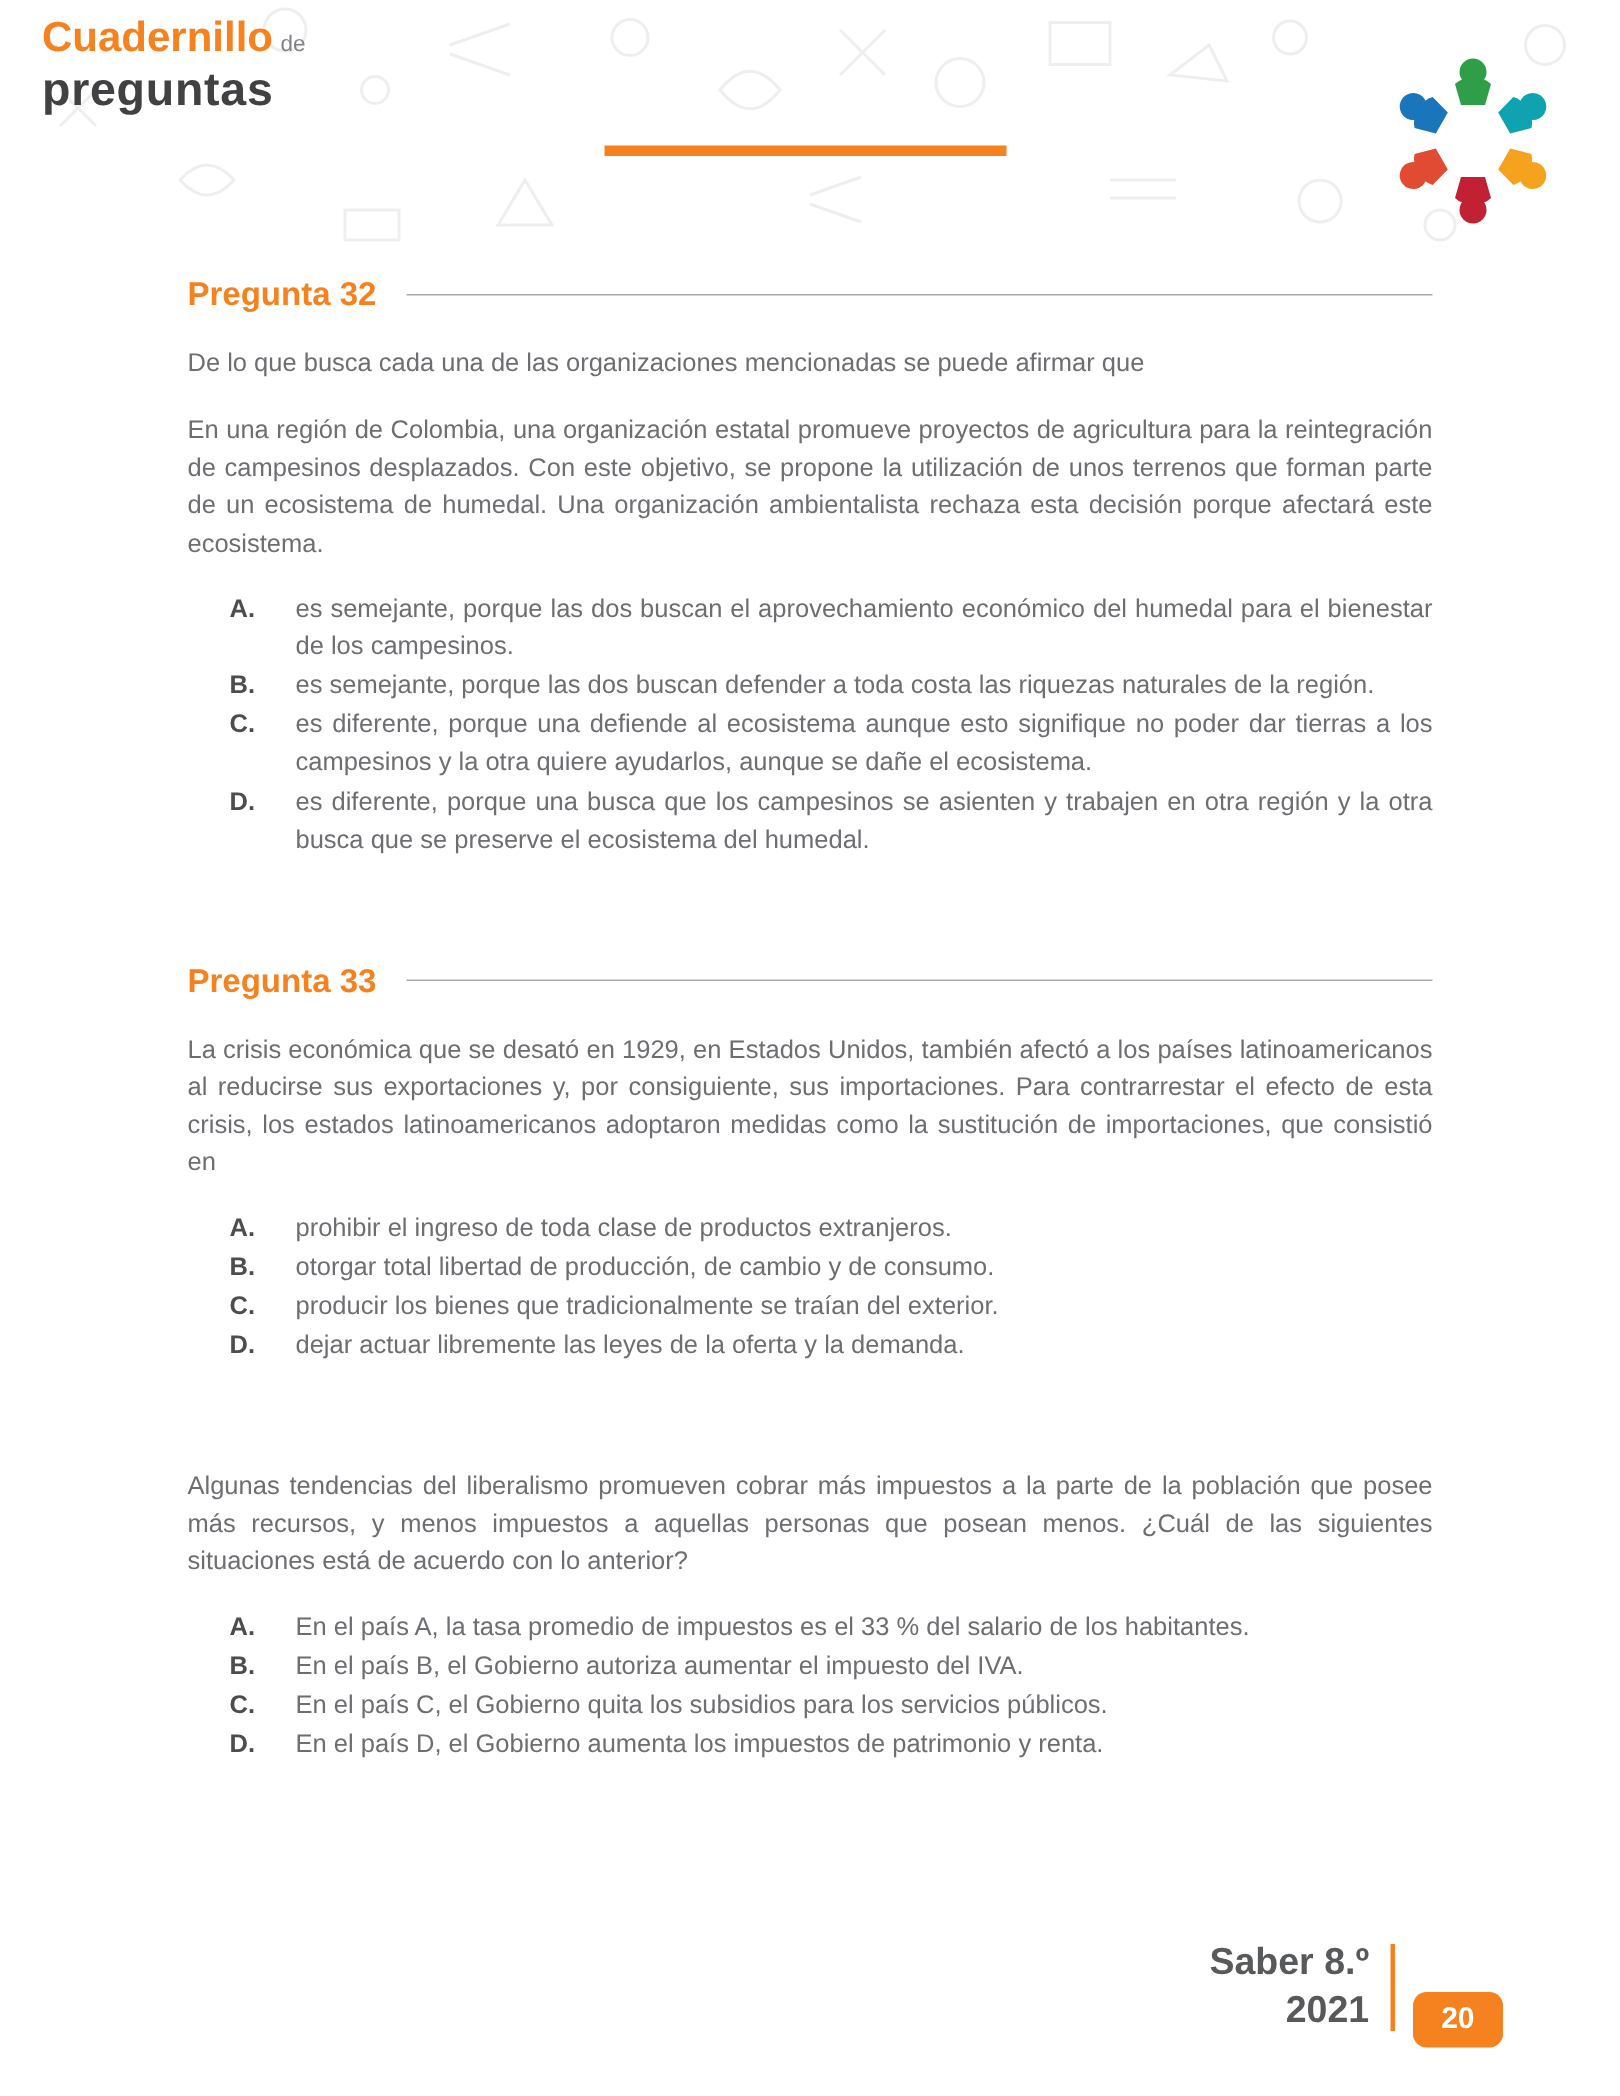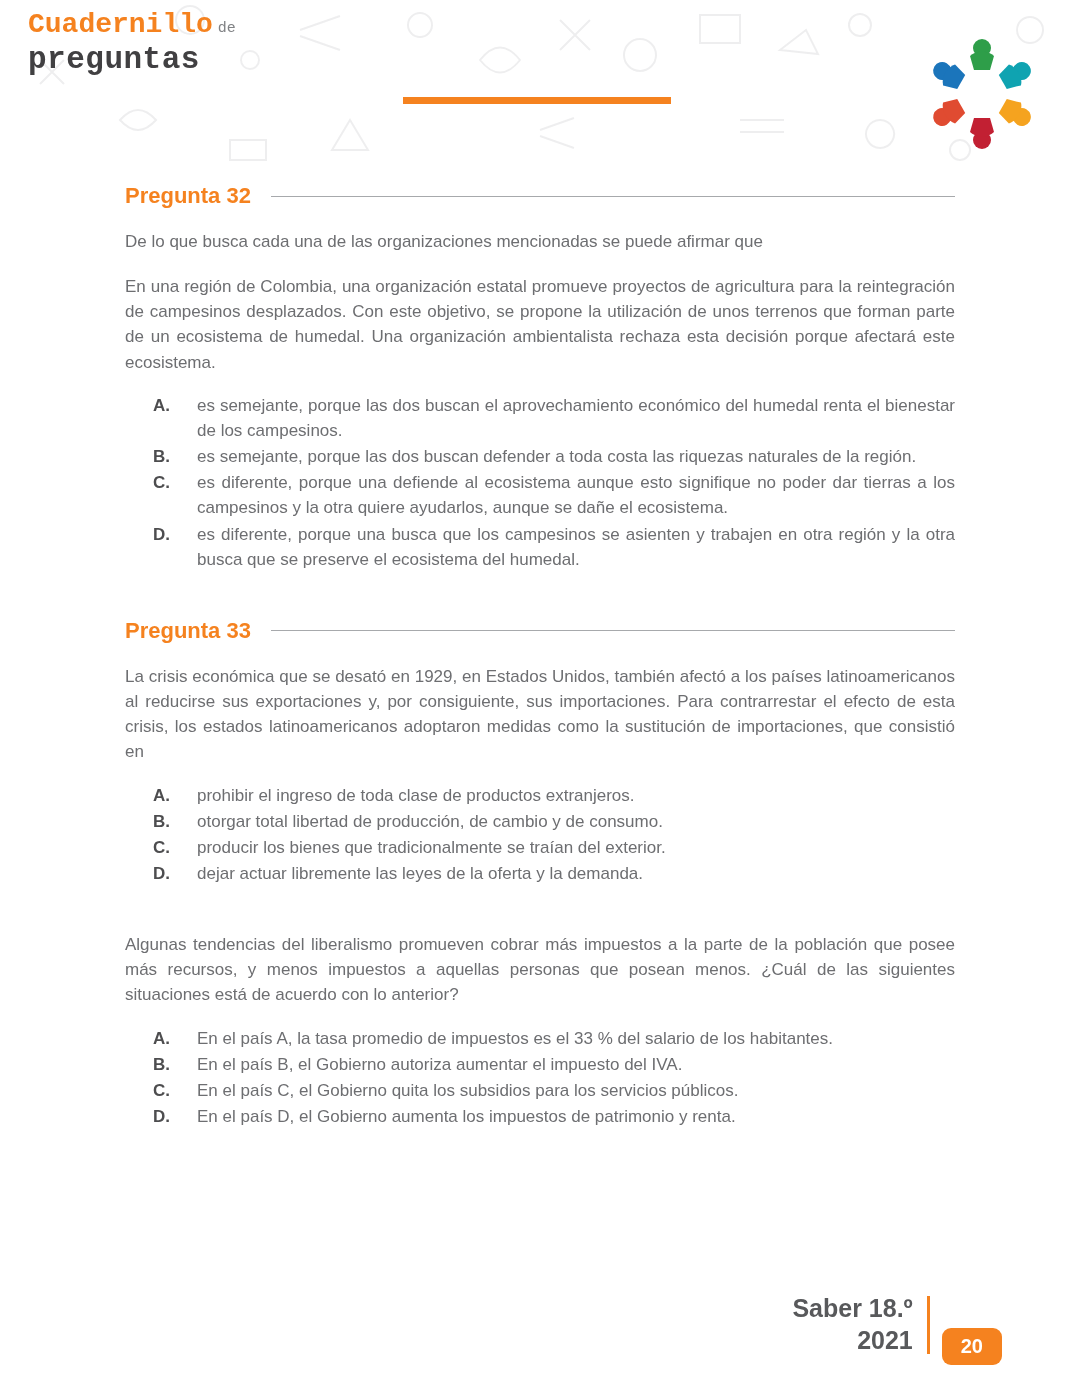--- a/index.html
+++ b/index.html
@@ -7,32 +7,32 @@
   body {
     width: 1080px; height: 1397px;
     background: #ffffff;
     font-family: "Liberation Sans", sans-serif;
     position: relative;
     overflow: hidden;
   }
   .page { position: relative; width: 1080px; height: 1397px; background: #fff; }
 
   
-  .header { position: absolute; top: 0; left: 0; width: 1080px; height: 170px; font-family: Liberation Mono, monospace; }
+  .header { position: absolute; top: 0; left: 0; width: 1080px; height: 170px; }
   .doodles { position: absolute; inset: 0; opacity: 0.9; }
   .brand { position: absolute; left: 28px; top: 10px; }
   .brand-line1 { font-size: 28px; font-weight: bold; color: #F5821F; line-height: 1.1; }
   .brand-de { font-size: 15px; font-weight: normal; color: #808285; margin-left: 5px; }
   .brand-line2 { font-size: 31px; font-weight: bold; color: #414042; line-height: 1.1; margin-top: 2px; letter-spacing: 0.5px; }
   .orange-bar { position: absolute; left: 403px; top: 97px; width: 268px; height: 7px; background: #F5821F; }
   .logo { position: absolute; right: 42px; top: 22px; width: 112px; height: 134px; }
 
   
   .content { position: absolute; left: 125px; top: 183px; width: 830px; }
-  .question + .question { margin-top: 46px; }
+  .question + .question { margin-top: 69px; }
   .q-head { display: flex; align-items: center; gap: 20px; margin-bottom: 14px; }
   .q-title { color: #F5821F; font-size: 22px; font-weight: bold; white-space: nowrap; }
   .q-line { flex: 1; height: 0; border-top: 1.5px solid #a7a9ac; }
   p.body {
     color: #6d6e71; font-size: 17px; line-height: 1.48;
     text-align: justify; margin: 20px 0 18px;
   }
   .options { margin-top: 14px; }
   .option { display: flex; color: #6d6e71; font-size: 17px; line-height: 1.48; margin: 1px 0; }
   .opt-letter { margin-left: 28px; width: 44px; flex-shrink: 0; font-weight: bold; color: #4d4d4f; }
@@ -123,21 +123,21 @@
     <section class="question">
       <div class="q-head">
         <span class="q-title">Pregunta 32</span>
         <span class="q-line"></span>
       </div>
       <p class="body">De lo que busca cada una de las organizaciones mencionadas se puede afirmar que</p>
       <p class="body">En una región de Colombia, una organización estatal promueve proyectos de agricultura para la reintegración de campesinos desplazados. Con este objetivo, se propone la utilización de unos terrenos que forman parte de un ecosistema de humedal. Una organización ambientalista rechaza esta decisión porque afectará este ecosistema.</p>
       <div class="options">
         <div class="option">
           <span class="opt-letter">A.</span>
-          <span class="opt-text">es semejante, porque las dos buscan el aprovechamiento económico del humedal renta el bienestar de los campesinos.</span>
+          <span class="opt-text">es semejante, porque las dos buscan el aprovechamiento económico del humedal para el bienestar de los campesinos.</span>
         </div>
         <div class="option">
           <span class="opt-letter">B.</span>
           <span class="opt-text">es semejante, porque las dos buscan defender a toda costa las riquezas naturales de la región.</span>
         </div>
         <div class="option">
           <span class="opt-letter">C.</span>
           <span class="opt-text">es diferente, porque una defiende al ecosistema aunque esto signifique no poder dar tierras a los campesinos y la otra quiere ayudarlos, aunque se dañe el ecosistema.</span>
         </div>
         <div class="option">
@@ -192,20 +192,20 @@
           <span class="opt-letter">D.</span>
           <span class="opt-text">En el país D, el Gobierno aumenta los impuestos de patrimonio y renta.</span>
         </div>
       </div>
     </section>
 
   </div>
 
   <div class="footer">
     <div class="exam-block">
-      <div>Saber 18.º</div>
+      <div>Saber 8.º</div>
       <div>2021</div>
     </div>
     <div class="footer-divider"></div>
     <div class="page-badge">20</div>
   </div>
 
 </div>
 
 </body></html>

